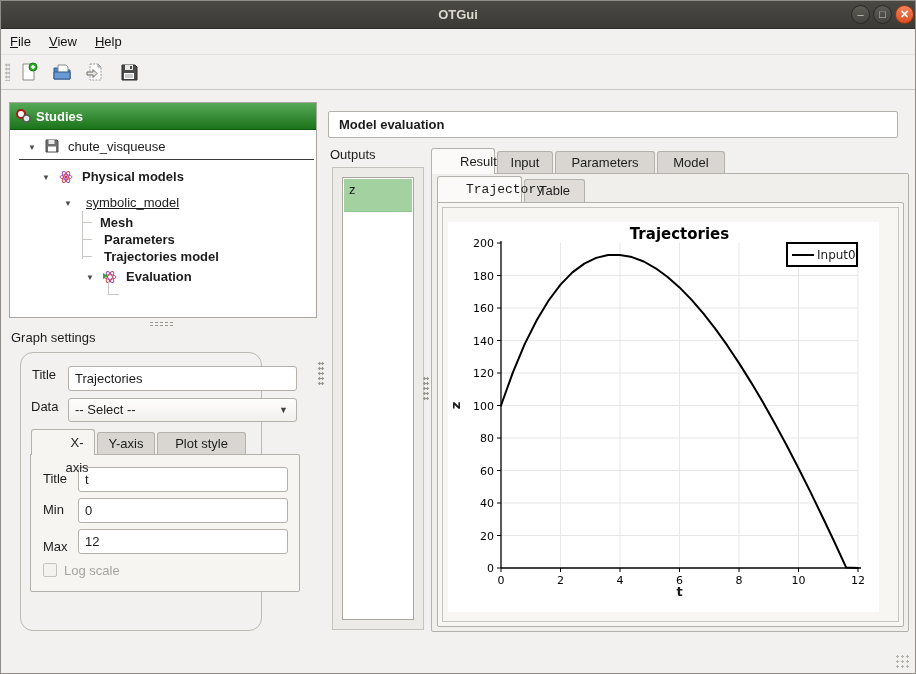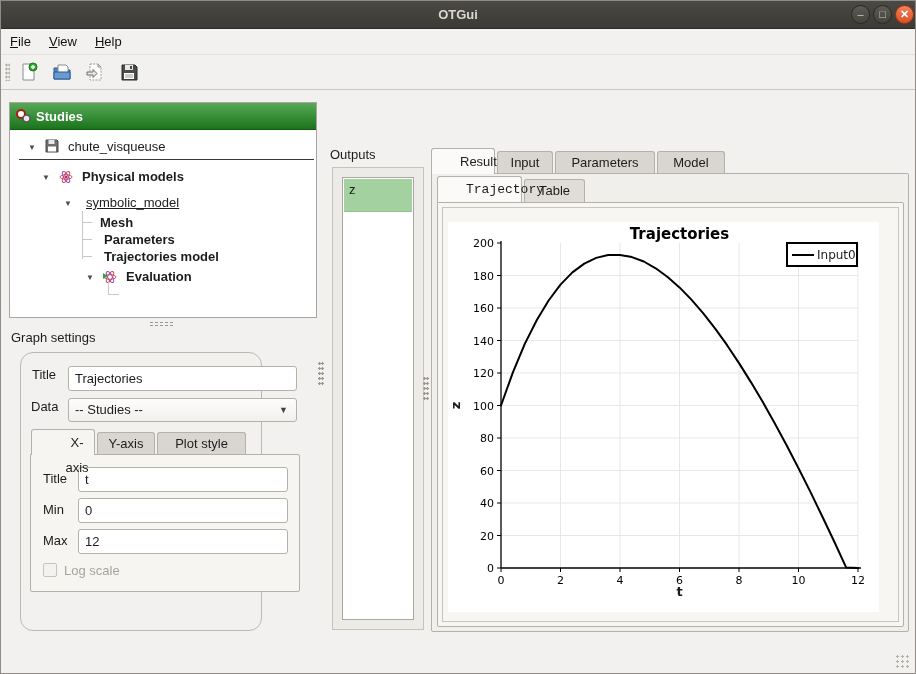--- a/index.html
+++ b/index.html
@@ -235,41 +235,42 @@
 
   <div class="split-dots-h" style="left:148px; top:320px;"></div>
   <div class="split-dots-v" style="left:317px; top:360px;"></div>
 
   <div id="graph-settings-label">Graph settings</div>
   <div id="gs-box">
     <span class="field-label" style="left:11px; top:14px;">Title</span>
     <input class="tinput" style="left: 47px; top: 13px; width: 229px; height: 25px;" value="Trajectories">
     <span class="field-label" style="left:10px; top:46px;">Data</span>
     <div id="gs-combo" style="left:47px; top:45px; width:229px; height:24px;">
-      <span>-- Studies --</span>
+      <span>-- Select --</span>
       <span class="arrow">▼</span>
     </div>
 
     <div class="tab active" style="left:10px; top:76px; width:64px; height:26px; line-height:25px;">X-axis</div>
     <div class="tab" style="left:76px; top:79px; width:58px; height:23px; line-height:22px;">Y-axis</div>
     <div class="tab" style="left:136px; top:79px; width:89px; height:23px; line-height:22px;">Plot style</div>
 
     <div class="pane" style="left:9px; top:101px; width:270px; height:138px;">
       <span class="field-label" style="left:12px; top:16px;">Title</span>
       <input class="tinput" style="left: 47px; top: 12px; width: 210px; height: 25px;" value="t">
       <span class="field-label" style="left:12px; top:47px;">Min</span>
       <input class="tinput" style="left: 47px; top: 43px; width: 210px; height: 25px;" value="0">
-      <span class="field-label" style="left:12px; top:78px;">Max</span>
+      <span class="field-label" style="left:12px; top:84px;">Max</span>
       <input class="tinput" style="left: 47px; top: 74px; width: 210px; height: 25px;" value="12">
       <span id="log-check" style="left:12px; top:108px;"></span>
       <span id="log-label" style="left:33px; top:108px;">Log scale</span>
     </div>
 
   </div>
 
+  <div id="model-eval">Model evaluation</div>
   <div id="outputs-label">Outputs</div>
   <div id="outputs-outer">
     <div id="outputs-list">
       <div id="output-z">z</div>
     </div>
   </div>
   <div class="split-dots-v" style="left:422px; top:375px;"></div>
 
   <div class="tab maintab active" style="left:430px; width:64px;">Result</div>
   <div class="tab maintab" style="left:496px; width:56px;">Input</div>

